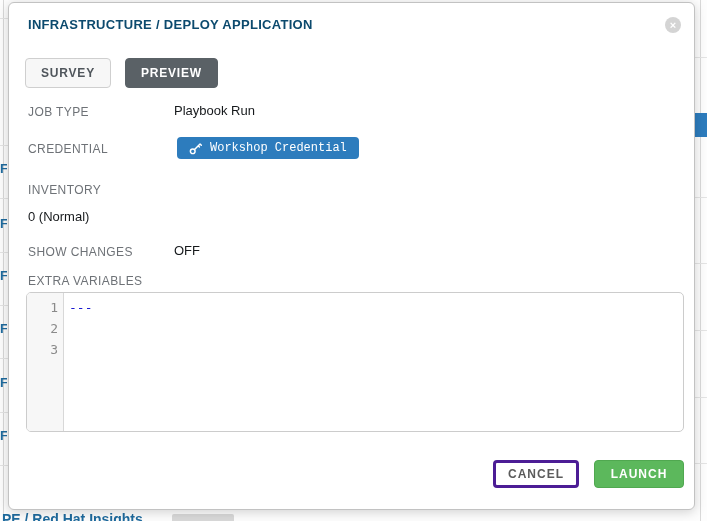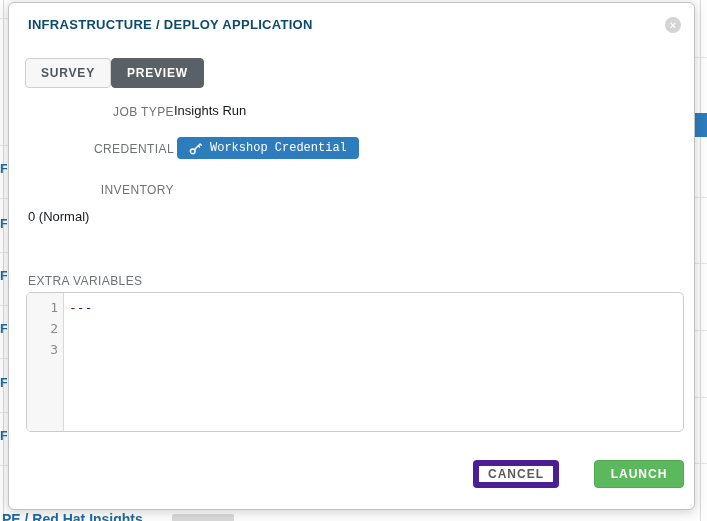--- a/index.html
+++ b/index.html
@@ -22,27 +22,27 @@
   
   .modal{position:absolute;left:8px;top:2px;width:687px;height:508px;background:#fff;
     border:1px solid #c2c2c2;border-radius:6px;box-shadow:0 2px 12px rgba(0,0,0,.18);
     box-sizing:border-box;}
   .m-title{position:absolute;left:19px;top:14px;font-size:13px;font-weight:700;
     color:#0c4a6e;letter-spacing:.3px;}
   .m-close{position:absolute;right:13px;top:14px;width:16px;height:16px;border-radius:50%;
     background:#d4d4d4;color:#fff;font-size:11px;font-weight:700;line-height:16px;
     text-align:center;cursor:pointer;user-select:none;}
 
-  .tabs{position:absolute;left:16px;top:55px;display:flex;}
+  .tabs{position:absolute;left:16px;top:55px;display:flex;gap:14px;}
   .tab{font-family:"Liberation Sans",sans-serif;font-size:12px;font-weight:600;
     letter-spacing:.8px;height:30px;padding:0 15px;border-radius:4px;cursor:pointer;}
   .tab.survey{background:#f7f7f7;border:1px solid #cfcfcf;color:#50565c;}
   .tab.preview{background:#5a6166;border:1px solid #5a6166;color:#fff;text-align:center;}
 
-  .row{position:absolute;left:19px;right:16px;display:flex;align-items:flex-start;text-align:right;}
+  .row{position:absolute;left:19px;right:16px;display:flex;align-items:flex-start;}
   .flabel{width:146px;flex:none;font-size:12px;color:#6e7277;letter-spacing:.4px;
     padding-top:2px;}
   .fvalue{font-size:13px;color:#16191c;}
 
   .badge{display:inline-flex;align-items:center;gap:8px;height:22px;padding:0 12px;
     background:#2d7cbd;border-radius:4px;color:#fff;font-size:12px;cursor:pointer;
     margin-left:3px;margin-top:-3px;font-family:Liberation Mono, monospace;}
   .badge svg{display:block;}
 
   .ev-label{position:absolute;left:19px;top:271px;font-size:12px;color:#6e7277;
@@ -56,21 +56,21 @@
     line-height:21px;color:#8a8a8a;text-align:right;padding-right:5px;}
   .code{flex:1;padding:4px 0 0 5px;}
   .cl{font-family:"DejaVu Sans Mono","Liberation Mono",monospace;font-size:13px;
     line-height:21px;color:#000;white-space:pre;}
   .cl .meta{color:#1a1ad1;}
   .cl .key{color:#1e1e96;}
 
   .btn{position:absolute;top:457px;height:28px;border-radius:4px;font-size:12px;
     font-weight:700;letter-spacing:1px;cursor:pointer;
     font-family:"Liberation Sans",sans-serif;}
-  .btn.cancel{left:464px;width:86px;background:#fff;border:6px solid #4c1d95;color:#5b5b5b;}
+  .btn.cancel{left:484px;width:86px;background:#fff;border:3px solid #4c1d95;color:#5b5b5b;}
   .btn.launch{left:585px;width:90px;background:#5cb85c;border:1px solid #50a850;color:#fff;}
 </style>
 </head>
 <body>
 
 <div class="screen">
 
   <div>
     <div class="bg-vline" style="left:3px"></div>
     <div class="bg-vline" style="left:700px"></div>
@@ -104,21 +104,21 @@
     <div class="m-title">INFRASTRUCTURE / DEPLOY APPLICATION</div>
     <div class="m-close">×</div>
 
     <div class="tabs">
       <button class="tab survey">SURVEY</button>
       <button class="tab preview">PREVIEW</button>
     </div>
 
     <div class="row" style="top:100px">
       <div class="flabel">JOB TYPE</div>
-      <div class="fvalue">Insights Run</div>
+      <div class="fvalue">Playbook Run</div>
     </div>
 
     <div class="row" style="top:137px">
       <div class="flabel">CREDENTIAL</div>
       <div class="badge">
         <span>
           <svg width="13" height="13" viewBox="0 0 16 16">
             <circle cx="4.6" cy="11.4" r="2.9" fill="none" stroke="#fff" stroke-width="1.8"></circle>
             <path d="M6.8 9.2 L13.6 2.4 M13.6 2.4 L15.2 4 M11.3 4.7 L12.8 6.2" stroke="#fff" stroke-width="1.8" fill="none" stroke-linecap="round"></path>
           </svg>
@@ -128,20 +128,24 @@
     </div>
 
     <div class="row" style="top:178px">
       <div class="flabel">INVENTORY</div>
     </div>
 
     <div class="row" style="top:206px">
       <div class="fvalue">0 (Normal)</div>
     </div>
 
+    <div class="row" style="top:240px">
+      <div class="flabel">SHOW CHANGES</div>
+      <div class="fvalue">OFF</div>
+    </div>
 
     <div class="ev-label">EXTRA VARIABLES</div>
 
     <div class="editor">
       <div class="gutter">
         <div class="ln">1</div>
         <div class="ln">2</div>
         <div class="ln">3</div>
       </div>
       <div class="code">

